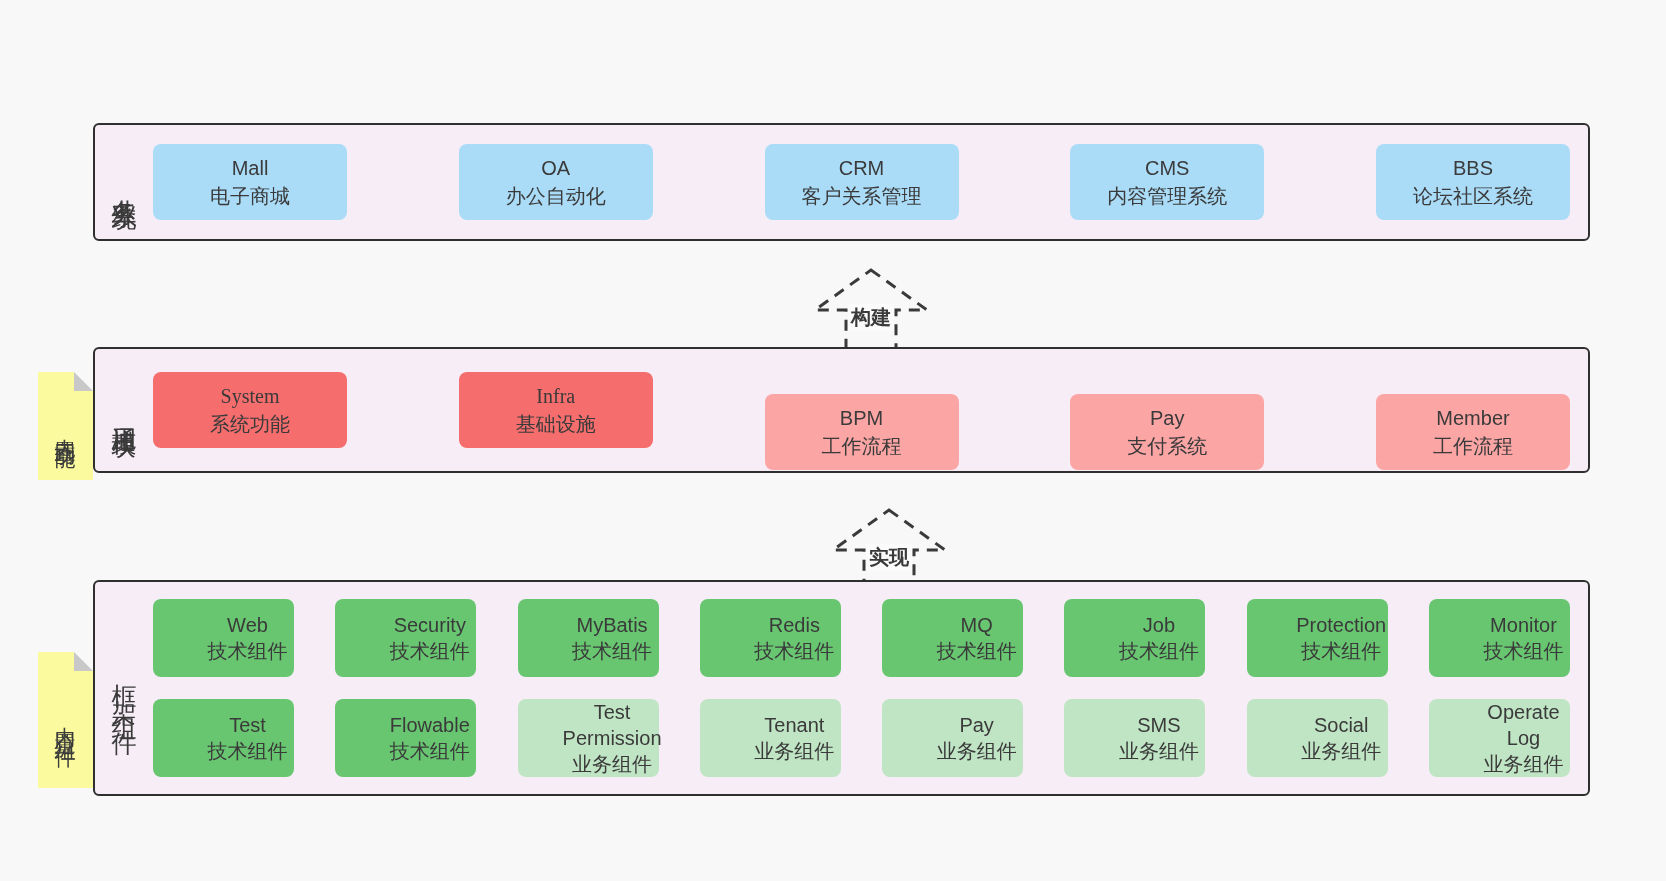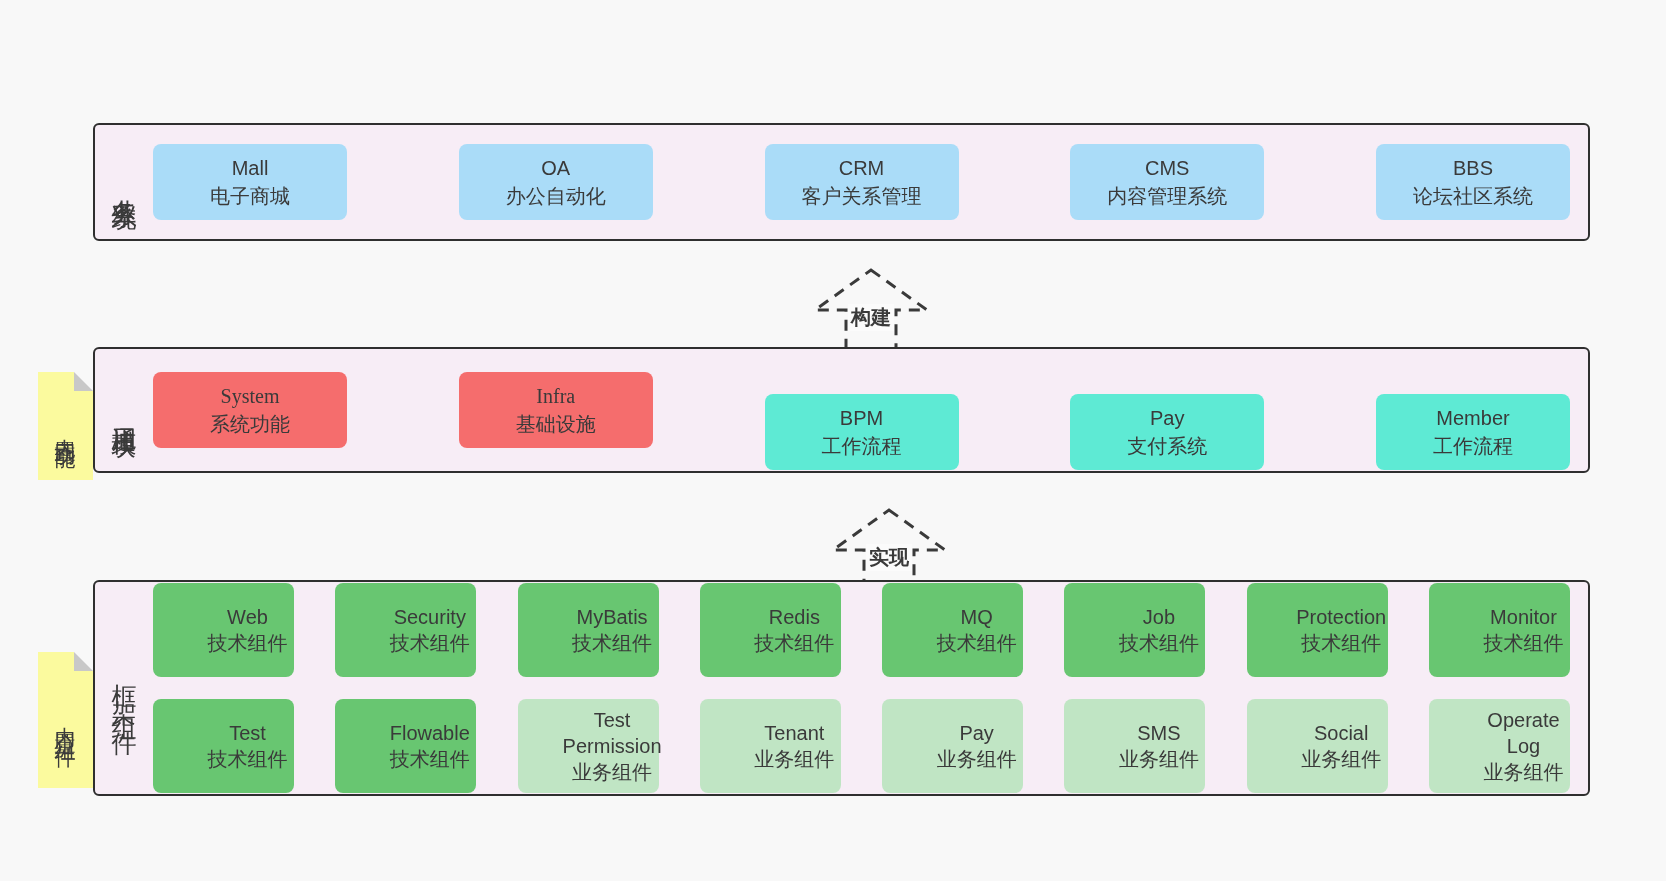--- a/index.html
+++ b/index.html
@@ -17,27 +17,27 @@
   .vlabel { writing-mode:vertical-rl; text-orientation:upright; font-size:25px;
             line-height:1; letter-spacing:2px; margin-bottom:-2px; }
   #panel-framework .vlabel { letter-spacing:16px; margin-bottom:-16px; }
 
   .boxes { flex:1; display:flex; align-items:center; justify-content:space-between; padding-right:18px; }
   .box { width:194px; height:76px; border-radius:8px; display:flex; flex-direction:column;
          align-items:center; justify-content:center; text-align:center;
          font-size:20px; line-height:28px; }
   .blue       { background:#aadcf8; }
   .red        { background:#f56d6d;font-family:Liberation Serif, serif; }
-  .pink       { background:#5eead4;margin-top:44px; }
+  .pink       { background:#fca5a5;margin-top:44px; }
   .green      { background:#68c671; }
   .lightgreen { background:#c0e5c4; }
 
   .rows { flex:1; display:flex; flex-direction:column; justify-content:center; gap:22px; padding-right:18px; }
   .brow { display:flex; justify-content:space-between; }
-  .brow .box { width:141px; height:94px; line-height:26px;padding-left:48px; }
+  .brow .box { width:141px; height:78px; line-height:26px;padding-left:48px; }
 
   .sticky { position:absolute; left:38px; width:55px; background:#fbfa9e;
             display:flex; align-items:center; justify-content:center; }
   #sticky-modules   { top:372px; height:108px; }
   #sticky-framework { top:652px; height:136px; }
   .sticky .vlabel { font-size:21px; letter-spacing:3px; margin-bottom:-3px; }
   #sticky-framework .vlabel { letter-spacing:7px; margin-bottom:-7px; }
   .fold { position:absolute; top:0; right:0; width:0; height:0;
           border-top:19px solid #f8f8f8; border-left:19px solid #c8c8c8; }
 

